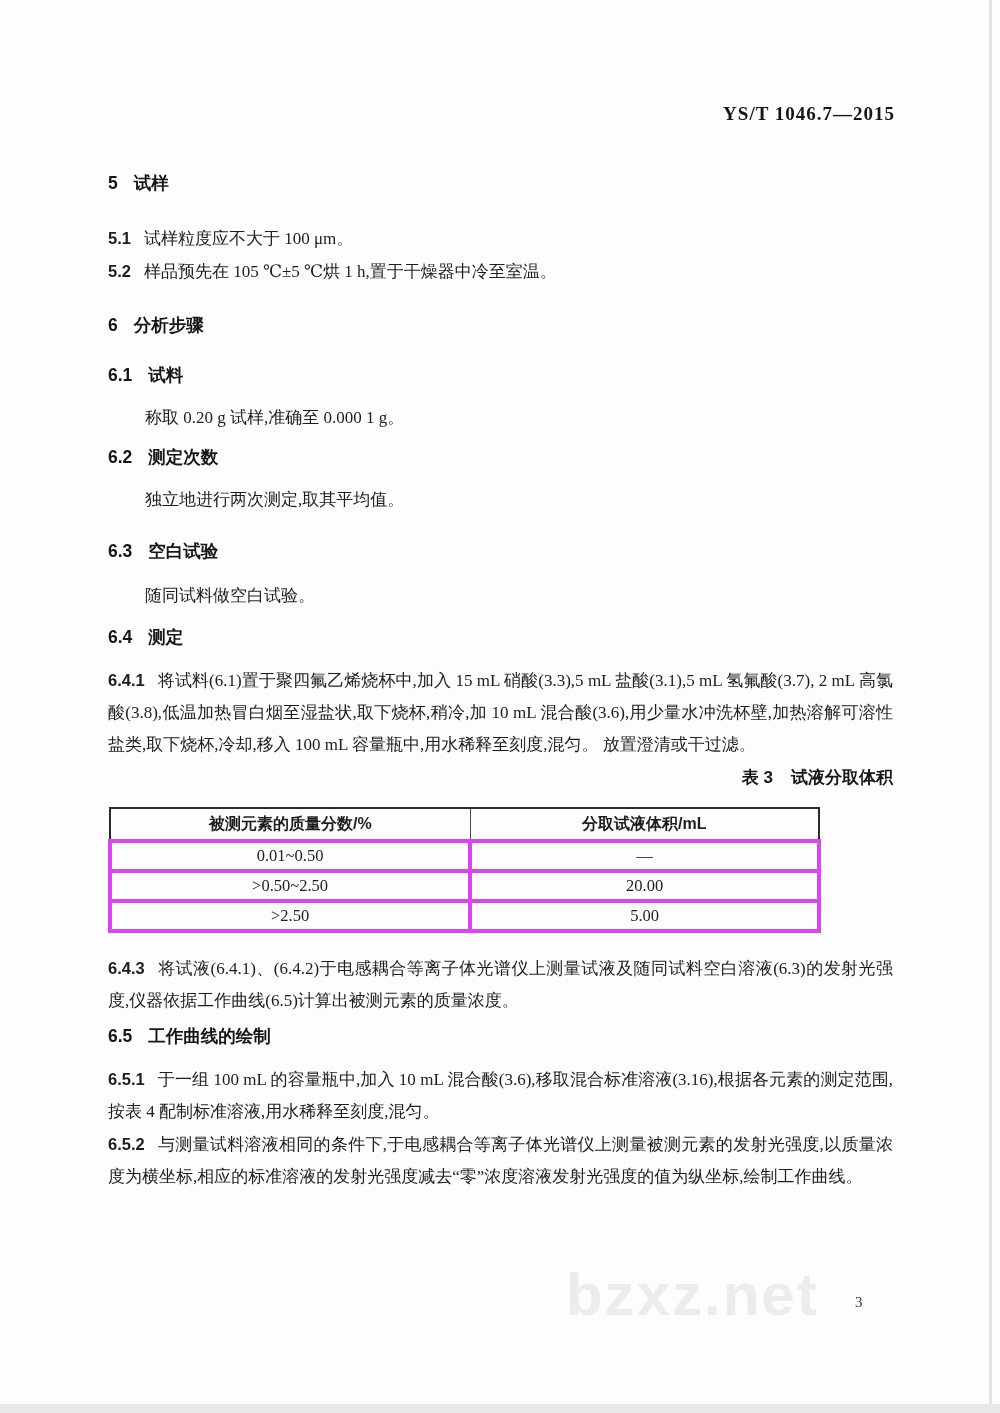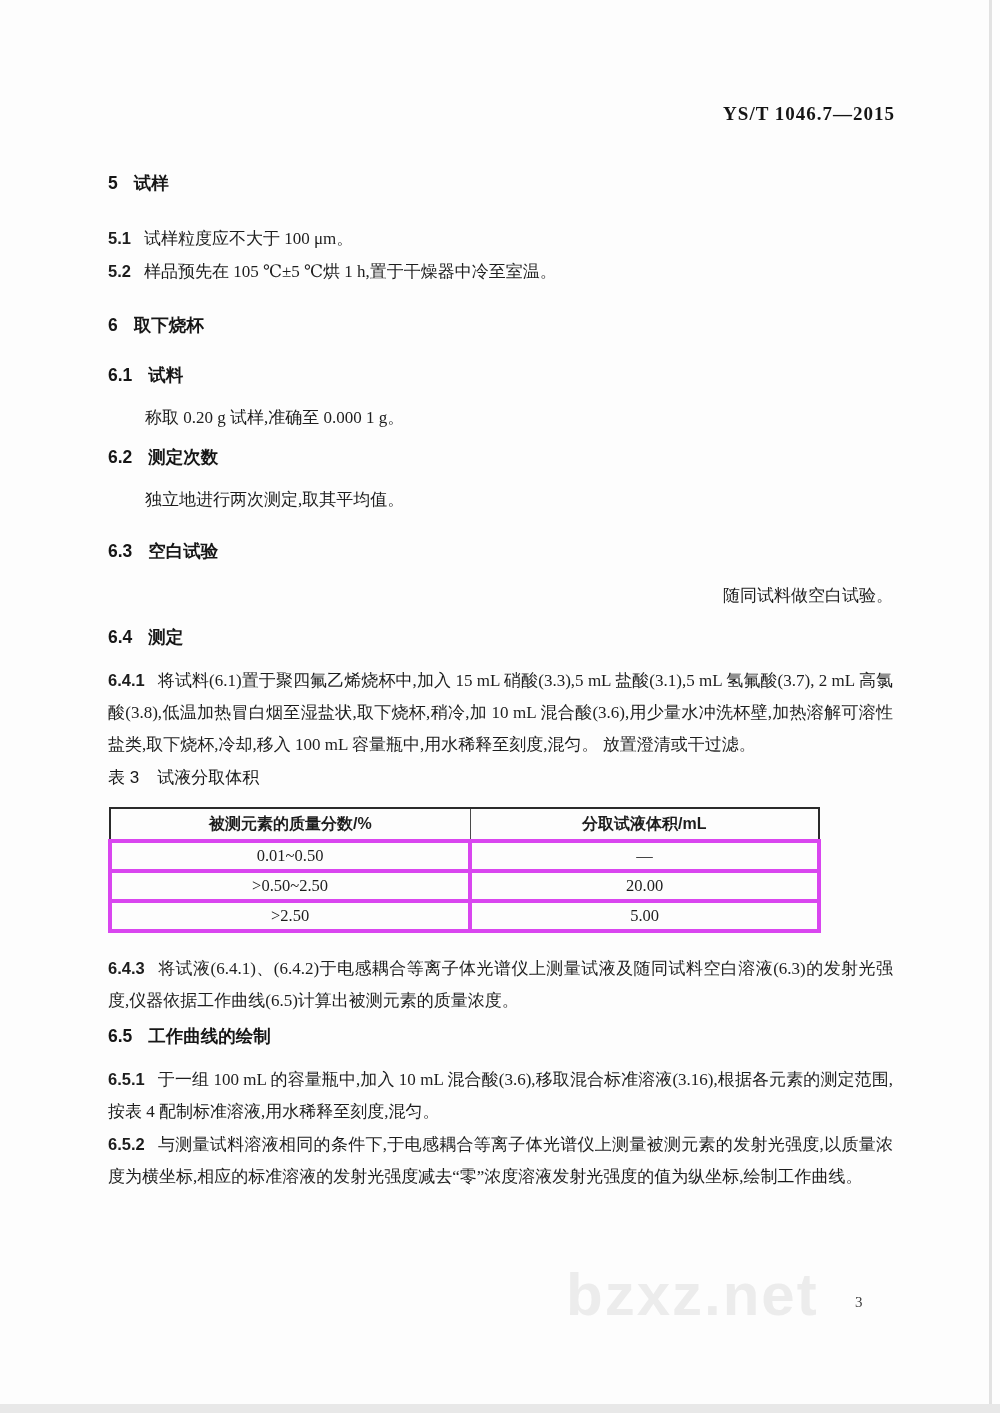--- a/index.html
+++ b/index.html
@@ -55,25 +55,25 @@
   .cl-6-4-1 { margin-top: 16px; }
   .cl-6-4-2 { margin-top: 0; }
   .cl-6-4-3 { margin-top: 19px; }
   .cl-6-5-1 { margin-top: 16px; }
   .cl-6-5-2 { margin-top: 0; }
   .plain {
     font-size: 17px; line-height: 32px; padding-left: 37px; color: #1d1d1d;
   }
   .pl-6-1 { margin-top: 16px; }
   .pl-6-2 { margin-top: 16px; }
-  .pl-6-3 { margin-top: 18px; text-align: right; }
+  .pl-6-3 { margin-top: 18px; }
   .table-caption {
-    margin-top: 6px; text-align: left;
-    font-family: "Liberation Sans", "DejaVu Sans", sans-serif;
-    font-weight: normal; font-size: 17px; line-height: 22px; color: #161616;
+    margin-top: 6px; text-align: right;
+    font-family: "Liberation Sans", "DejaVu Sans", sans-serif;
+    font-weight: bold; font-size: 17px; line-height: 22px; color: #161616;
   }
   .table-caption .cap-label { margin-right: 18px; }
   table.t3 {
     margin-top: 18px; width: 713px;
     border-collapse: collapse; table-layout: fixed;
     border: 2px solid #2b2b2b;
   }
   table.t3 col.c1 { width: 50.8%; }
   table.t3 th {
     border: 1px solid #4a4a4a; border-top: 2px solid #2b2b2b;
@@ -114,21 +114,21 @@
     </div>
 
     <p class="clause cl-5-1">
       <span class="num">5.1</span><span>试样粒度应不大于 100 μm。</span>
     </p>
     <p class="clause cl-5-2">
       <span class="num">5.2</span><span>样品预先在 105 ℃±5 ℃烘 1 h,置于干燥器中冷至室温。</span>
     </p>
 
     <div class="sec sec-6">
-      <span class="num">6</span><span>取下烧杯</span>
+      <span class="num">6</span><span>分析步骤</span>
     </div>
 
     <div class="sec sec-6-1">
       <span class="num">6.1</span><span>试料</span>
     </div>
     <p class="plain pl-6-1">称取 0.20 g 试样,准确至 0.000 1 g。</p>
 
     <div class="sec sec-6-2">
       <span class="num">6.2</span><span>测定次数</span>
     </div>

